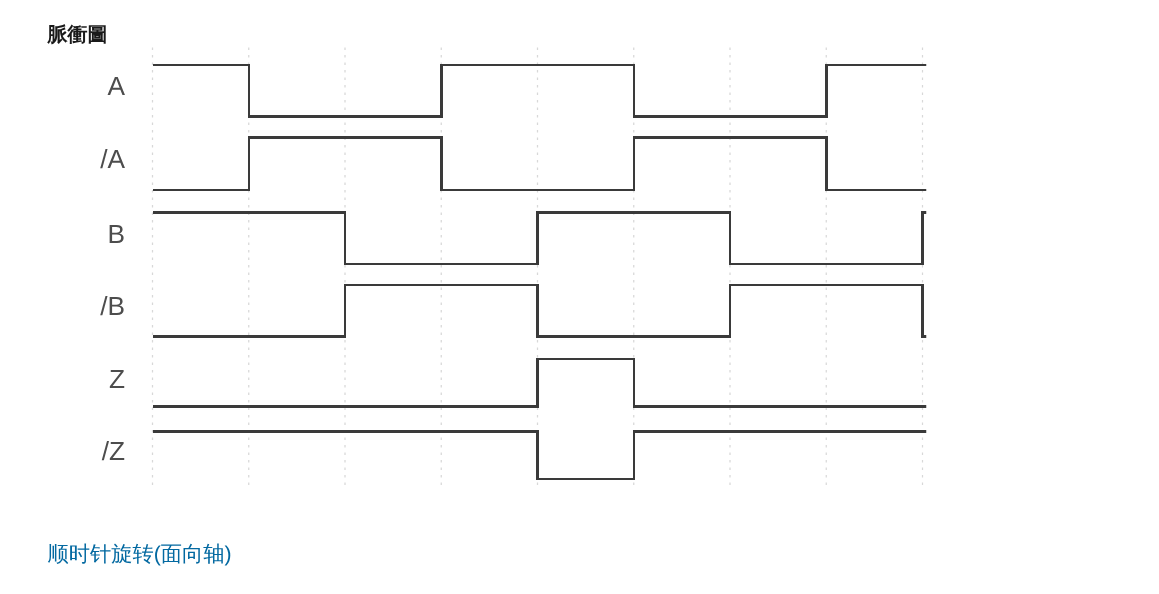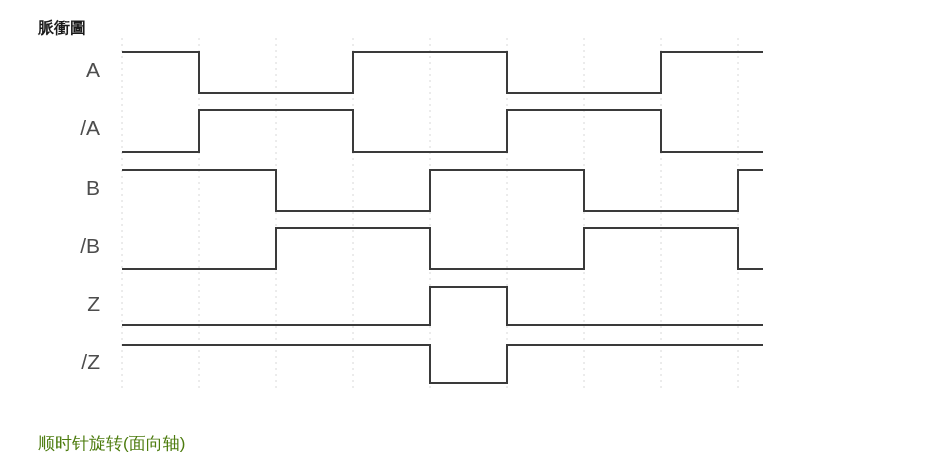--- a/index.html
+++ b/index.html
@@ -9,39 +9,38 @@
   }
   body {
     font-family: "Liberation Sans", sans-serif;
   }
   #root {
     position: relative;
     width: 741px;
     height: 475px;
     background: #ffffff;
     overflow: hidden;
-    padding-left: 22px;
   }
   #title {
     position: absolute;
     left: 38px;
     top: 18px;
     font-size: 16px;
     font-weight: bold;
     color: #1a1a1a;
     letter-spacing: 0px;
     white-space: nowrap;
   }
   #caption {
     position: absolute;
     left: 38px;
     top: 432px;
     font-size: 17px;
     font-weight: normal;
-    color: #4d7c0f;
+    color: #0369a1;
     white-space: nowrap;
   }
   #plot {
     position: absolute;
     left: 0;
     top: 0;
     width: 927px;
     height: 475px;
   }
   .row-label {

